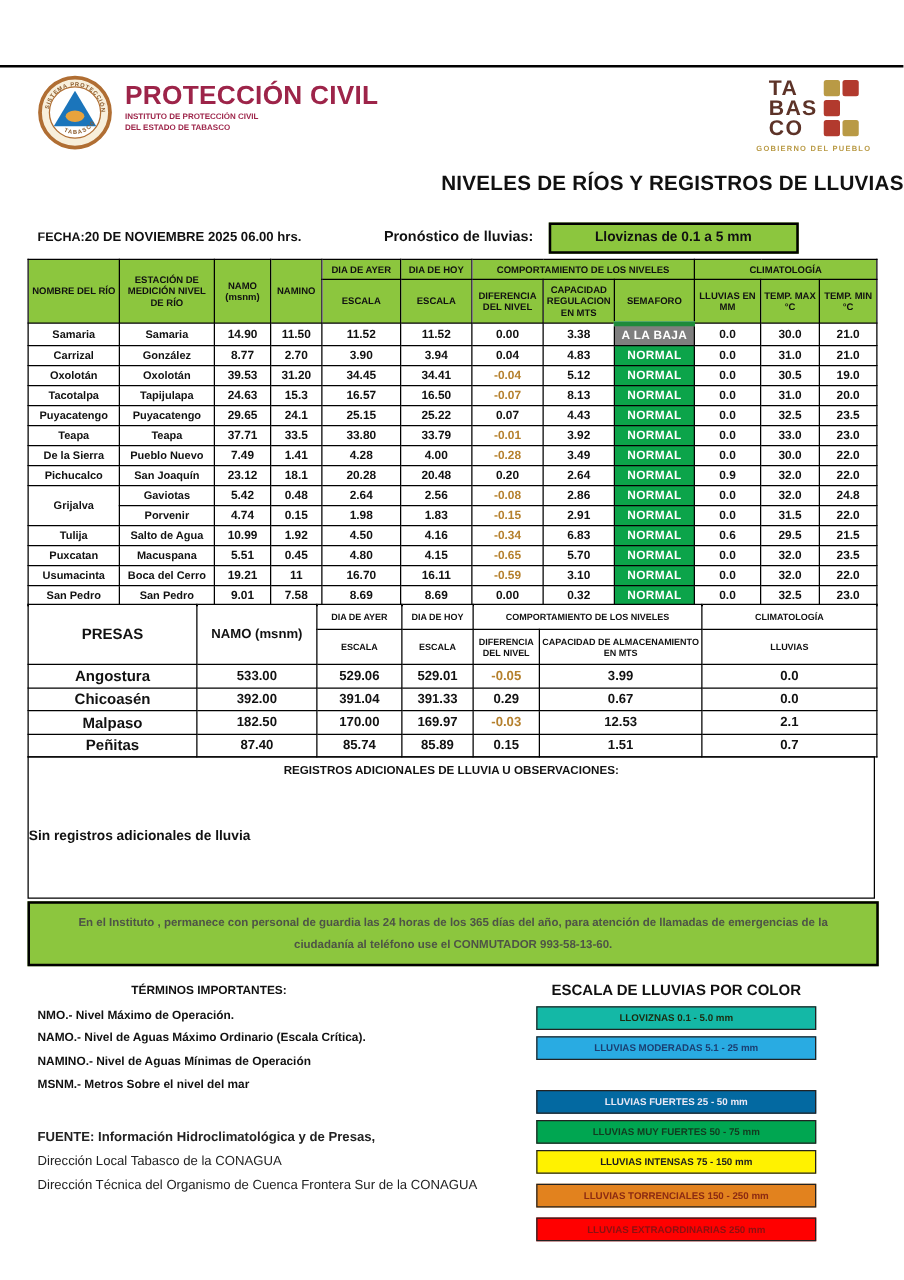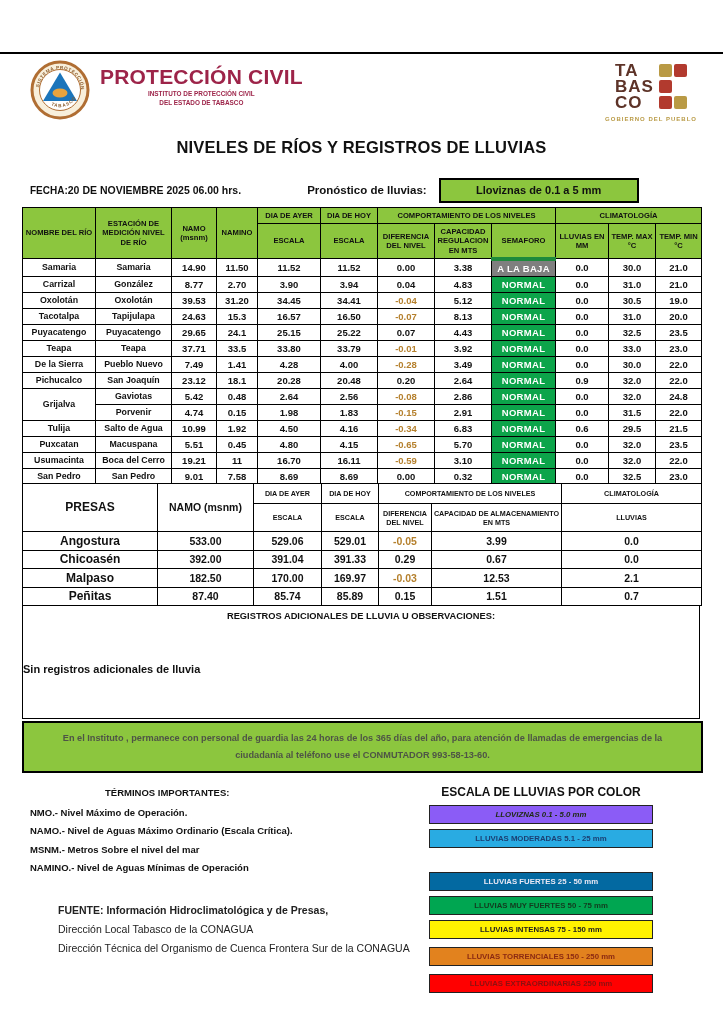--- a/index.html
+++ b/index.html
@@ -4,33 +4,33 @@
 <style>
   html,body{margin:0;padding:0;background:#fff;}
   .page{position:relative;width:723px;height:1024px;background:#fff;
         font-family:"Liberation Sans",sans-serif;color:#111;overflow:hidden;}
   .top-rule{margin-top:52px;border-top:2px solid #000;height:0;}
 
   
   .hdr{display:flex;justify-content:space-between;align-items:flex-start;
        margin:6px 26px 0 30px;height:72px;}
   .hdr-left{display:flex;align-items:flex-start;}
-  .org-text{margin-left:10px;padding-top:6px;text-align:center;}
+  .org-text{margin-left:10px;padding-top:6px;}
   .org-title{font-size:21px;font-weight:bold;color:var(--maroon);letter-spacing:.2px;line-height:1;}
   .org-sub{font-size:6.4px;font-weight:bold;color:var(--maroon);line-height:1.35;margin-top:3px;}
   .tb-logo{text-align:center;padding-top:2px;}
   .tb-rows{display:inline-block;text-align:left;}
   .tb-row{display:flex;align-items:center;height:16px;}
   .tb-word{font-size:17px;font-weight:bold;color:var(--logo_brown);letter-spacing:1px;line-height:15px;width:42px;}
   .tb-gl{width:13px;height:13px;border-radius:2px;margin-left:2px;}
   .tb-gold{background:var(--logo_gold);}
   .tb-red{background:#b23a2e;}
   .tb-caption{font-size:6px;font-weight:bold;color:var(--logo_gold);letter-spacing:1px;margin-top:4px;}
 
-  .doc-title{text-align:center;font-size:16.5px;font-weight:bold;margin:6px 0 0;letter-spacing:.2px;}
+  .doc-title{text-align:right;font-size:16.5px;font-weight:bold;margin:6px 0 0;letter-spacing:.2px;}
 
   
   .date-row{display:flex;align-items:center;margin:21px 22px 0 30px;height:24px;}
   .fecha-label{font-size:10px;font-weight:bold;}
   .fecha-value{font-size:10.5px;font-weight:bold;}
   .pron-label{font-size:11.5px;font-weight:bold;margin-left:66px;}
   .pron-box{margin-left:12px;width:196px;height:21px;background:var(--header_green);
             border:2px solid #000;display:flex;align-items:center;justify-content:center;
             font-size:11px;font-weight:bold;}
 
@@ -70,21 +70,21 @@
   .bottom{display:flex;margin:12px 0 0 30px;}
   .terms{width:360px;}
   .terms-title{font-size:9.5px;font-weight:bold;margin:2px 0 6px 75px;}
   .term-item{font-size:9.5px;font-weight:bold;line-height:1.95;}
   .scale{width:224px;margin-left:auto;margin-right:70px;}
   .scale-title{text-align:center;font-size:12px;font-weight:bold;margin-bottom:6px;}
   .scale-bar{height:17px;border:1.5px solid #222;margin-bottom:5px;display:flex;
              align-items:center;justify-content:center;font-size:7.8px;font-weight:bold;}
   .scale-bar.gap{margin-top:8px;}
 
-  .fuente{position:absolute;left:30px;top:901px;font-size:10.5px;line-height:1.8;color:#222;margin-left:28px;}
+  .fuente{position:absolute;left:30px;top:901px;font-size:10.5px;line-height:1.8;color:#222;}
   .fuente .b{font-weight:bold;font-size:10.5px;}
 
   .seal-svg{display:block;}
 </style>
 </head>
 <body>
 
 <div class="page">
   <div class="top-rule"></div>
 
@@ -452,26 +452,26 @@
     <div class="obs-b">Sin registros adicionales de lluvia</div>
   </div>
 
   <div class="band">En el Instituto , permanece con personal de guardia las 24 horas de los 365 días del año, para atención de llamadas de emergencias de la ciudadanía al teléfono use el CONMUTADOR  993-58-13-60.</div>
 
   <div class="bottom">
     <div class="terms">
       <div class="terms-title">TÉRMINOS IMPORTANTES:</div>
       <div class="term-item">NMO.- Nivel Máximo de Operación.</div>
       <div class="term-item">NAMO.- Nivel de Aguas Máximo Ordinario (Escala Crítica).</div>
+      <div class="term-item">NAMINO.- Nivel de Aguas Mínimas de Operación</div>
       <div class="term-item">MSNM.- Metros Sobre el nivel del mar</div>
-      <div class="term-item">NAMINO.- Nivel de Aguas Mínimas de Operación</div>
     </div>
     <div class="scale">
       <div class="scale-title">ESCALA DE LLUVIAS POR COLOR</div>
-      <div class="scale-bar" style="background: #8b5cf6; color: rgb(29, 43, 16); font-style: italic;">LLOVIZNAS   0.1 -  5.0 mm</div>
+      <div class="scale-bar" style="background: #14b8a6; color: rgb(29, 43, 16);">LLOVIZNAS   0.1 -  5.0 mm</div>
       <div class="scale-bar" style="background: rgb(41, 171, 226); color: rgb(27, 63, 114);">LLUVIAS MODERADAS 5.1 - 25 mm</div>
       <div class="scale-bar" style="background: #0369a1; color: rgb(232, 232, 245); margin-top: 24px;">LLUVIAS FUERTES       25 - 50 mm</div>
       <div class="scale-bar" style="background: rgb(0, 166, 81); color: rgb(18, 59, 31);">LLUVIAS MUY FUERTES   50 - 75 mm</div>
       <div class="scale-bar" style="background: rgb(255, 242, 0); color: rgb(29, 29, 29);">LLUVIAS INTENSAS   75 - 150 mm</div>
       <div class="scale-bar gap" style="background: rgb(226, 130, 30); color: rgb(139, 42, 18);">LLUVIAS TORRENCIALES  150 - 250  mm</div>
       <div class="scale-bar gap" style="background: rgb(255, 0, 0); color: rgb(140, 17, 17);">LLUVIAS EXTRAORDINARIAS 250  mm</div>
     </div>
   </div>
 
   <div class="fuente">

